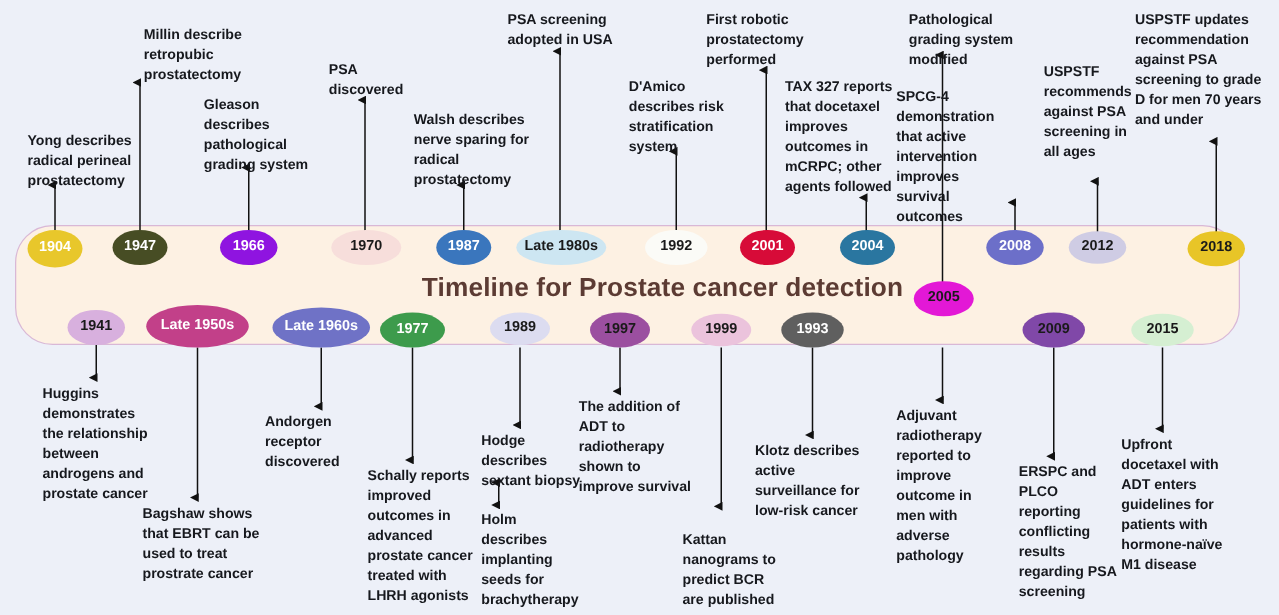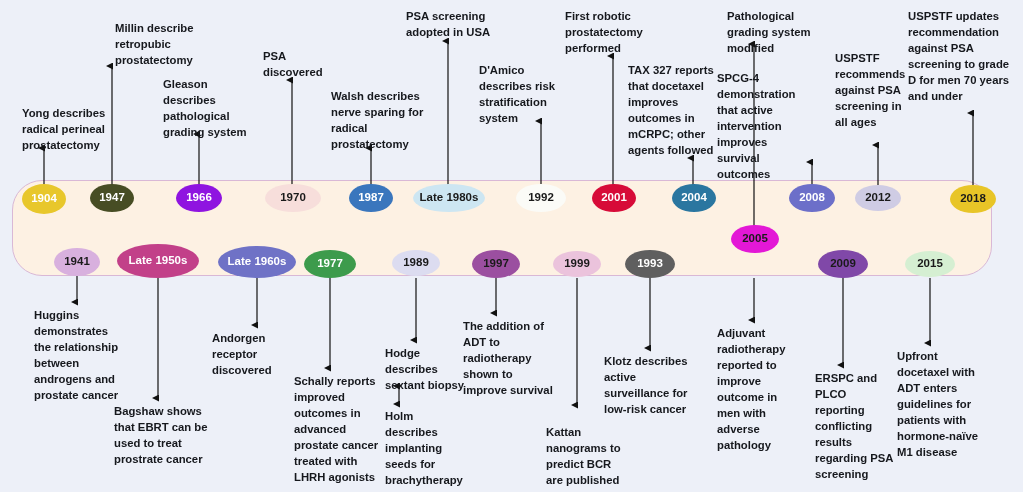--- a/index.html
+++ b/index.html
@@ -112,20 +112,21 @@
           <line x1="577" x2="577" y1="278" y2="405" marker-end="url(#arrDown)"></line>
           <line x1="650" x2="650" y1="278" y2="348" marker-end="url(#arrDown)"></line>
           <line x1="754" x2="754" y1="278" y2="320" marker-end="url(#arrDown)"></line>
           <line x1="843" x2="843" y1="278" y2="365" marker-end="url(#arrDown)"></line>
           <line x1="930" x2="930" y1="278" y2="343" marker-end="url(#arrDown)"></line>
         </g>
     </svg>
   </div>
 
   <div class="timeline-bar"></div>
+  <div class="timeline-title">Timeline for Prostate cancer detection</div>
 
   <div id="bubbles">
       <div class="year" style="left: 22px; top: 184px; width: 44px; height: 30px; background: rgb(232, 199, 43); color: rgb(255, 255, 255);">1904</div>
       <div class="year" style="left: 90px; top: 184px; width: 44px; height: 28px; background: rgb(71, 77, 36); color: rgb(255, 255, 255);">1947</div>
       <div class="year" style="left: 176px; top: 184px; width: 46px; height: 28px; background: rgb(143, 20, 224); color: rgb(255, 255, 255);">1966</div>
       <div class="year" style="left: 265px; top: 184px; width: 56px; height: 28px; background: rgb(247, 222, 219); color: rgb(26, 26, 26);">1970</div>
       <div class="year" style="left: 349px; top: 184px; width: 44px; height: 28px; background: rgb(58, 118, 189); color: rgb(255, 255, 255);">1987</div>
       <div class="year" style="left: 413px; top: 184px; width: 72px; height: 28px; background: rgb(205, 230, 242); color: rgb(26, 26, 26);">Late 1980s</div>
       <div class="year" style="left: 516px; top: 184px; width: 50px; height: 28px; background: rgb(251, 251, 247); color: rgb(26, 26, 26);">1992</div>
       <div class="year" style="left: 592px; top: 184px; width: 44px; height: 28px; background: rgb(215, 11, 56); color: rgb(255, 255, 255);">2001</div>
@@ -145,21 +146,21 @@
       <div class="year" style="left: 818px; top: 250px; width: 50px; height: 28px; background: rgb(128, 72, 168); color: rgb(26, 26, 26);">2009</div>
       <div class="year" style="left: 905px; top: 251px; width: 50px; height: 26px; background: rgb(213, 239, 210); color: rgb(26, 26, 26);">2015</div>
     </div>
   <div id="notes">
       <div class="note" style="left: 6px; top: 105px; width: 92px; margin-left: 16px;">Yong describes radical perineal prostatectomy</div>
       <div class="note" style="left: 95px; top: 20px; width: 96px; margin-left: 20px;">Millin describe retropubic prostatectomy</div>
       <div class="note" style="left: 163px; top: 76px; width: 98px;">Gleason describes pathological grading system</div>
       <div class="note" style="left: 263px; top: 48px; width: 78px;">PSA discovered</div>
       <div class="note" style="left: 331px; top: 88px; width: 96px;">Walsh describes nerve sparing for radical prostatectomy</div>
       <div class="note" style="left: 406px; top: 8px; width: 100px;">PSA screening adopted in USA</div>
-      <div class="note" style="left: 479px; top: 62px; width: 94px;">D'Amico describes risk stratification system</div>
+      <div class="note" style="left: 503px; top: 62px; width: 94px;">D'Amico describes risk stratification system</div>
       <div class="note" style="left: 565px; top: 8px; width: 96px;">First robotic prostatectomy performed</div>
       <div class="note" style="left: 628px; top: 62px; width: 100px;">TAX 327 reports that docetaxel improves outcomes in mCRPC; other agents followed</div>
       <div class="note" style="left: 727px; top: 8px; width: 100px;">Pathological grading system modified</div>
       <div class="note" style="left: 717px; top: 70px; width: 96px;">SPCG-4 demonstration that active intervention improves survival outcomes</div>
       <div class="note" style="left: 835px; top: 50px; width: 82px;">USPSTF recommends against PSA screening in all ages</div>
       <div class="note" style="left: 908px; top: 8px; width: 108px;">USPSTF updates recommendation against PSA screening to grade D for men 70 years and under</div>
       <div class="note" style="left: 34px; top: 307px; width: 92px;">Huggins demonstrates the relationship between androgens and prostate cancer</div>
       <div class="note" style="left: 114px; top: 403px; width: 96px;">Bagshaw shows that EBRT can be used to treat prostrate cancer</div>
       <div class="note" style="left: 212px; top: 330px; width: 84px;">Andorgen receptor discovered</div>
       <div class="note" style="left: 294px; top: 373px; width: 88px;">Schally reports improved outcomes in advanced prostate cancer treated with LHRH agonists</div>

